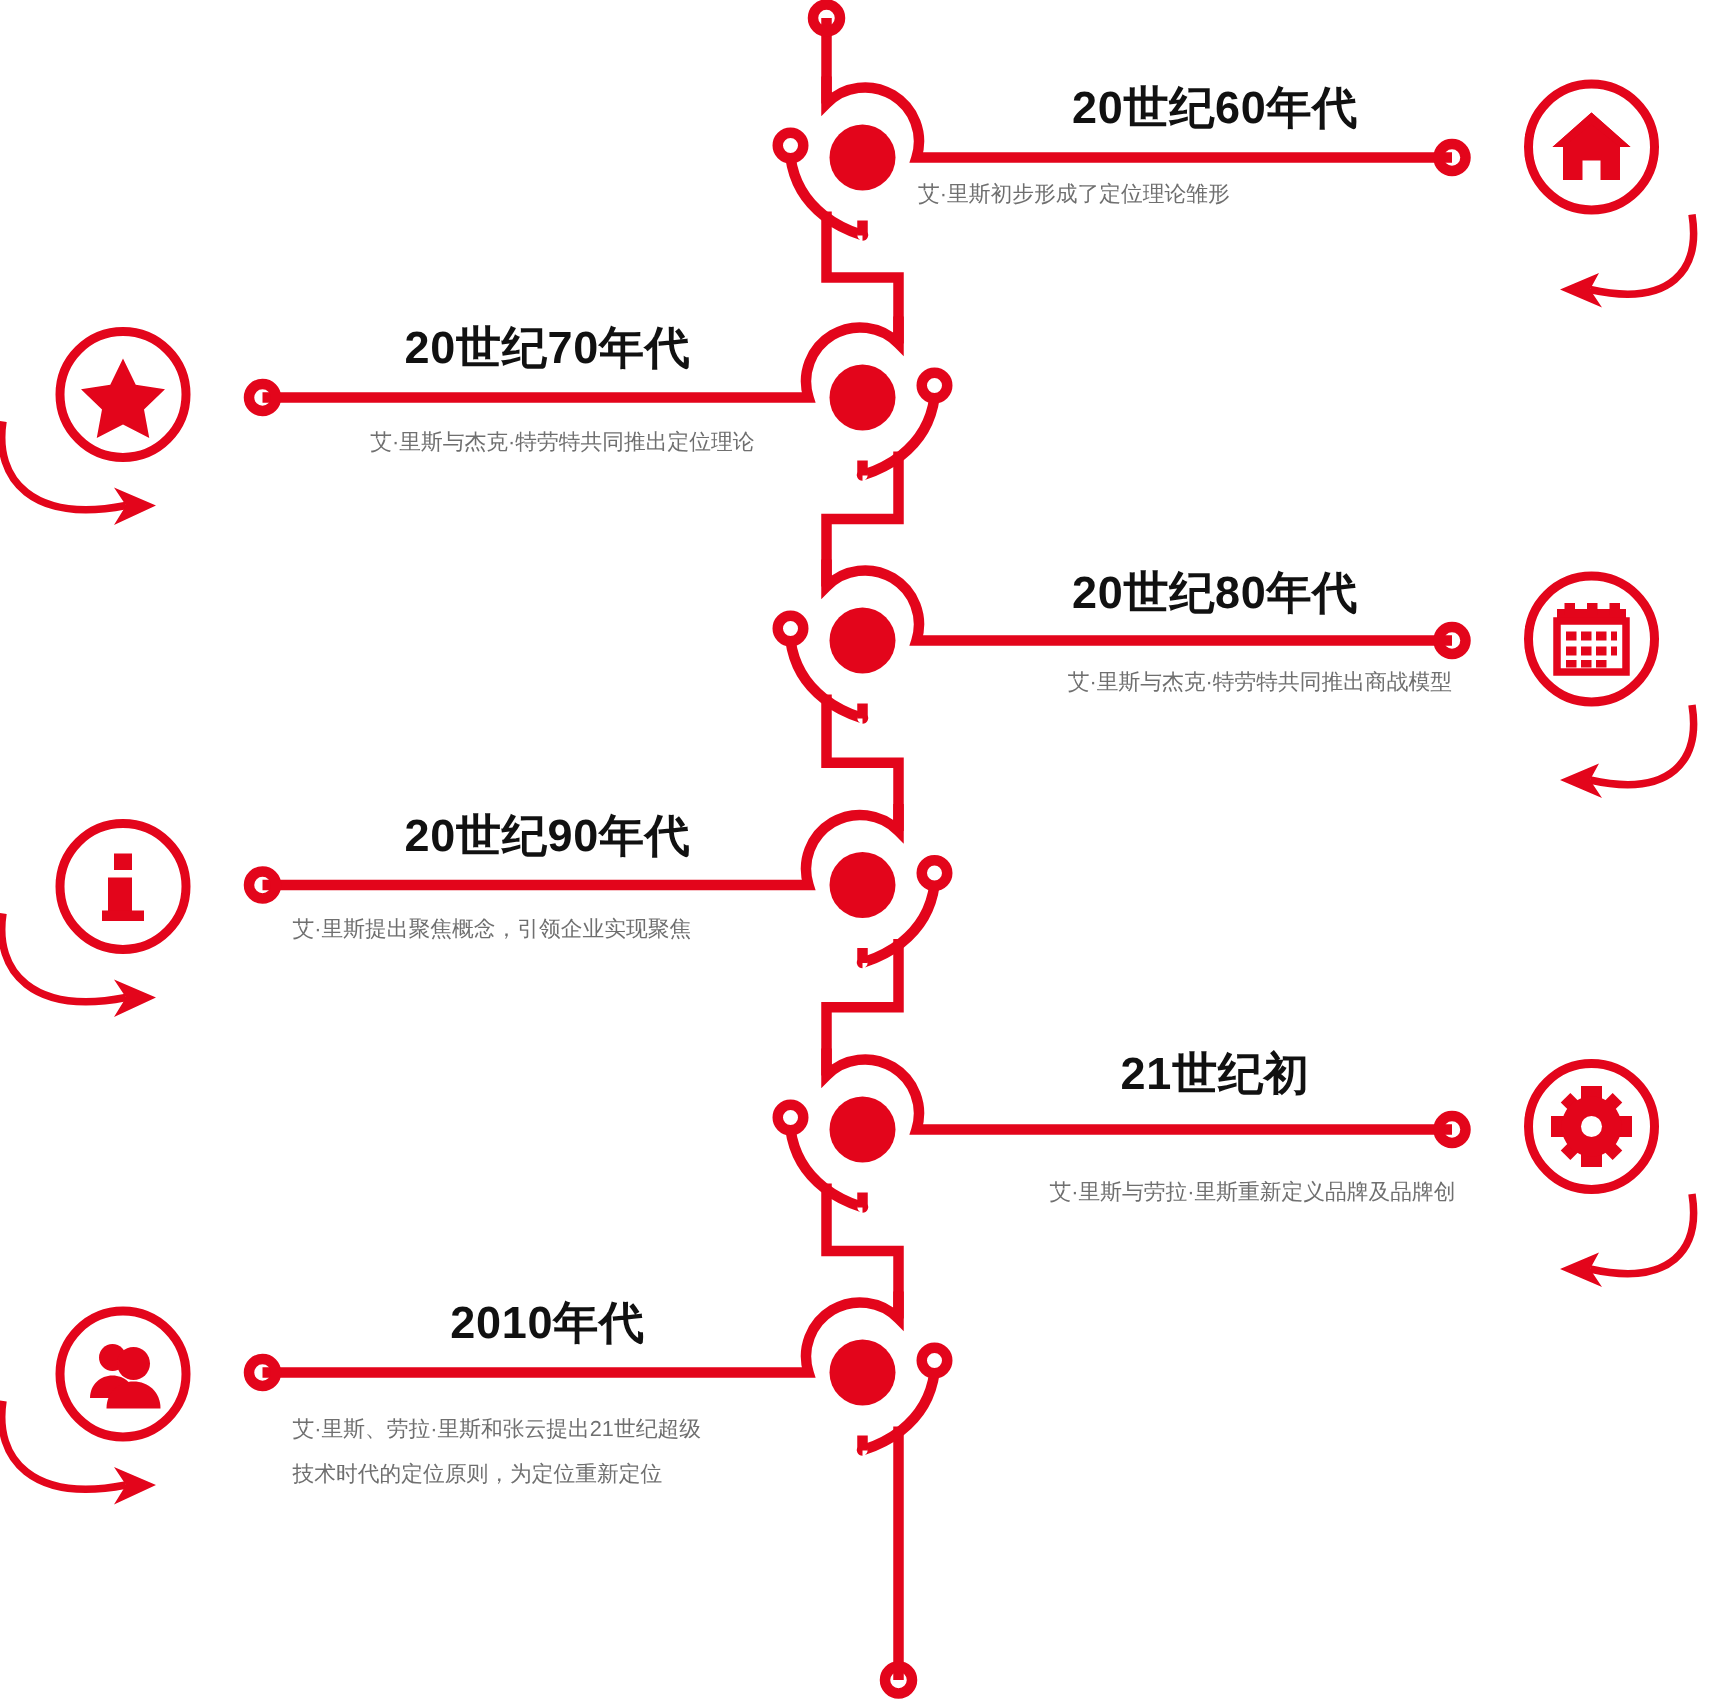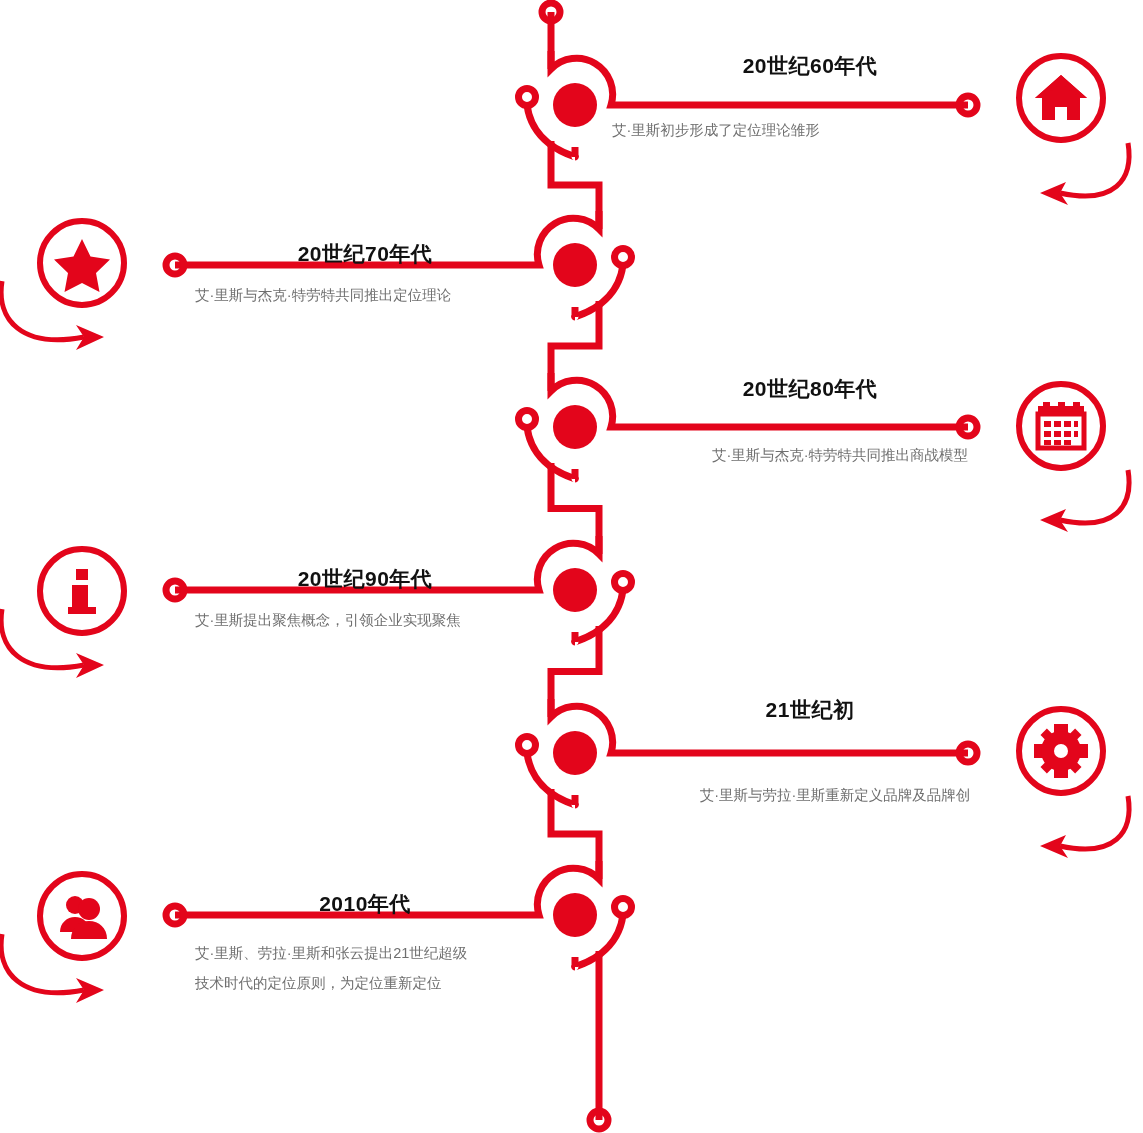--- a/index.html
+++ b/index.html
@@ -8,30 +8,30 @@
     background:#ffffff;
     font-family:"Liberation Sans","DejaVu Sans",sans-serif;
     overflow:hidden;
   }
   #stage{position:absolute;left:0;top:0;width:1143px;height:1133px;}
   #spine-svg{position:absolute;left:0;top:0;width:1143px;height:1133px;}
 
   .entry{position:absolute;}
   .entry-title{
     position:absolute;
-    font-size:21px;font-weight:bold;color:#111111;
+    font-size:30px;font-weight:bold;color:#111111;
     letter-spacing:0.5px;white-space:nowrap;
   }
   .entry-desc{
     position:absolute;
     font-size:14.5px;color:#6f6f6f;line-height:30px;
     font-weight:normal;
   }
   .entry.right .entry-title{text-align:center;}
-  .entry.left .entry-title{text-align:center;margin-top:28px;}
+  .entry.left .entry-title{text-align:center;}
 
   .icon-badge{position:absolute;width:96px;height:96px;}
   .icon-badge svg{display:block;width:96px;height:96px;}
   .swoop{position:absolute;width:140px;height:120px;}
   .swoop svg{display:block;width:140px;height:120px;}
 </style>
 </head>
 <body>
 
 <div id="stage">
@@ -97,21 +97,21 @@
   </div>
   <div class="swoop" style="left:1010px;top:125px;">
     <svg viewBox="0 0 140 120" xmlns="http://www.w3.org/2000/svg">
       <path d="M118 18 C124 55 104 80 50 68" fill="none" stroke="#e3051b" stroke-width="5"></path>
       <path d="M56 57 L30 68 L58 80 L50 68 Z" fill="#e3051b"></path>
     </svg>
   </div>
 
   <div class="entry left">
     <div class="entry-title" style="left:175px;top:212px;width:380px;">20世纪70年代</div>
-    <div class="entry-desc" style="left:195px;top:280px;width:360px;text-align:left;">艾·里斯与杰克·特劳特共同推出定位理论</div>
+    <div class="entry-desc" style="left:195px;top:280px;width:360px;text-align:center;">艾·里斯与杰克·特劳特共同推出定位理论</div>
   </div>
   <div class="icon-badge" style="left:34px;top:215px;">
     <svg viewBox="0 0 96 96" xmlns="http://www.w3.org/2000/svg">
       <circle cx="48" cy="48" r="42" fill="none" stroke="#e3051b" stroke-width="6"></circle>
       <path d="M48 24 L56.5 41.5 L76 44.5 L62 58 L65.5 77 L48 68 L30.5 77 L34 58 L20 44.5 L39.5 41.5 Z" fill="#e3051b"></path>
     </svg>
   </div>
   <div class="swoop" style="left:-8px;top:265px;">
     <svg viewBox="0 0 140 120" xmlns="http://www.w3.org/2000/svg">
       <path d="M10 16 C4 55 30 84 92 72" fill="none" stroke="#e3051b" stroke-width="5"></path>

